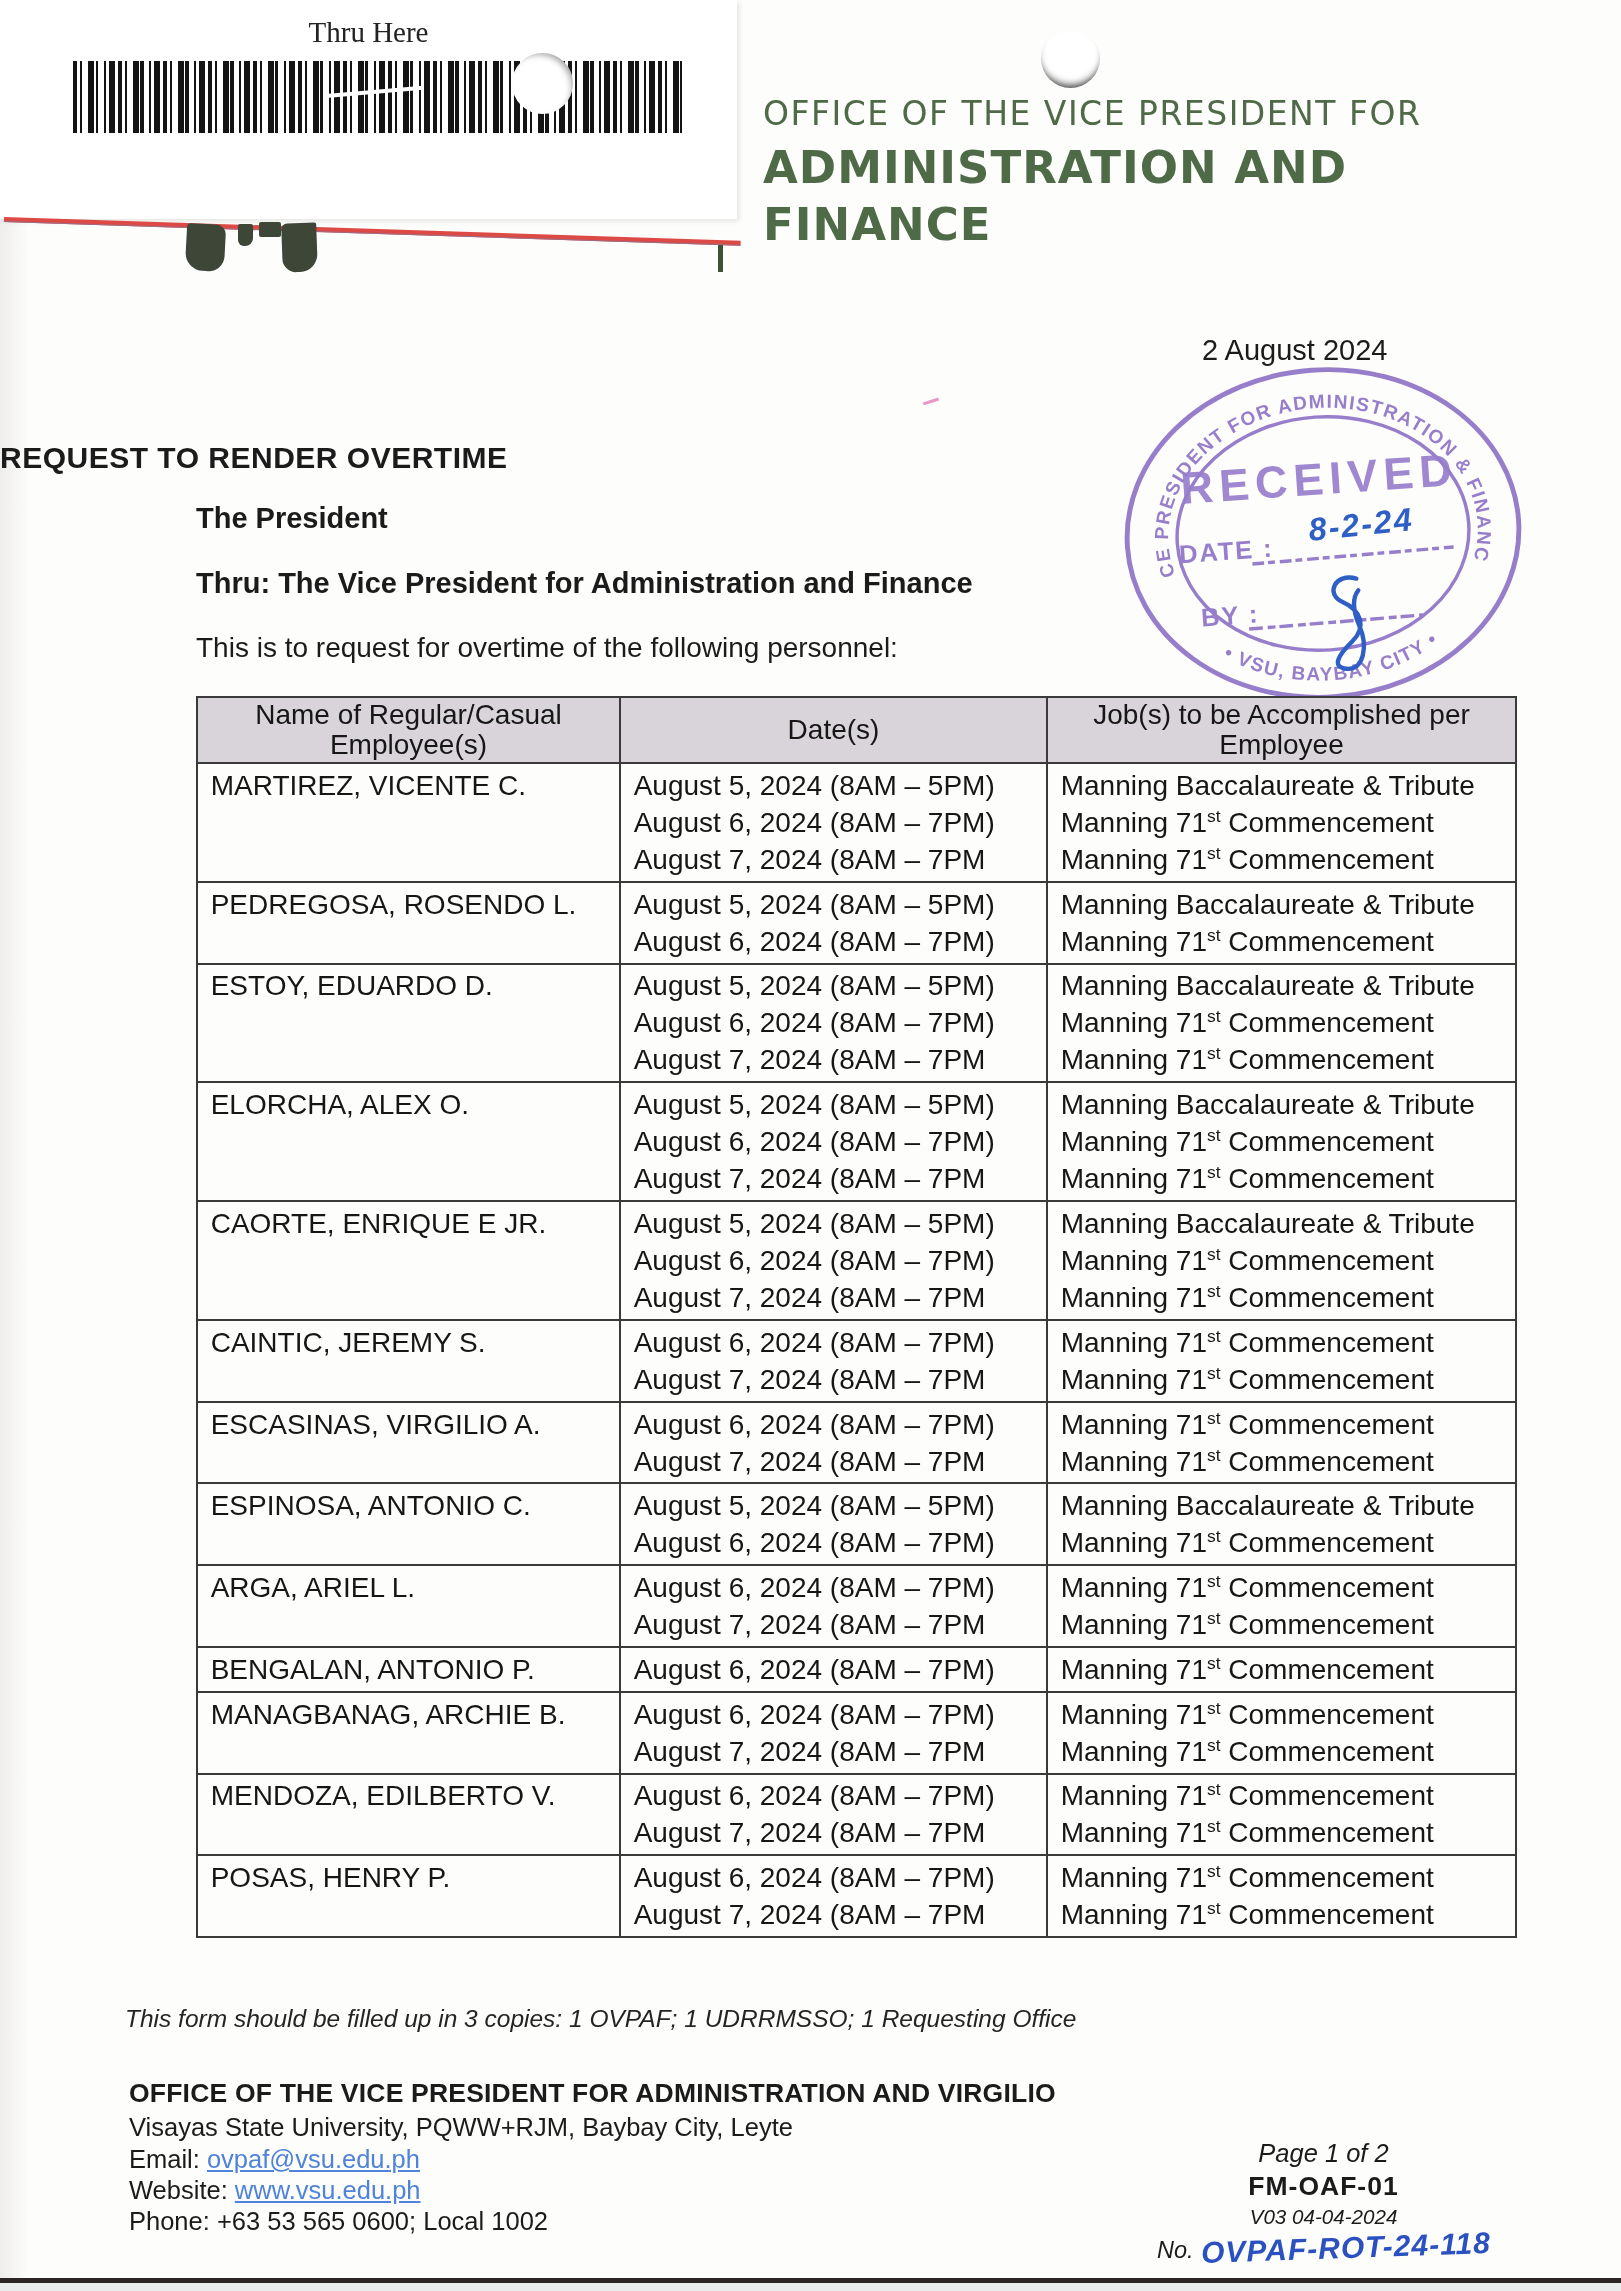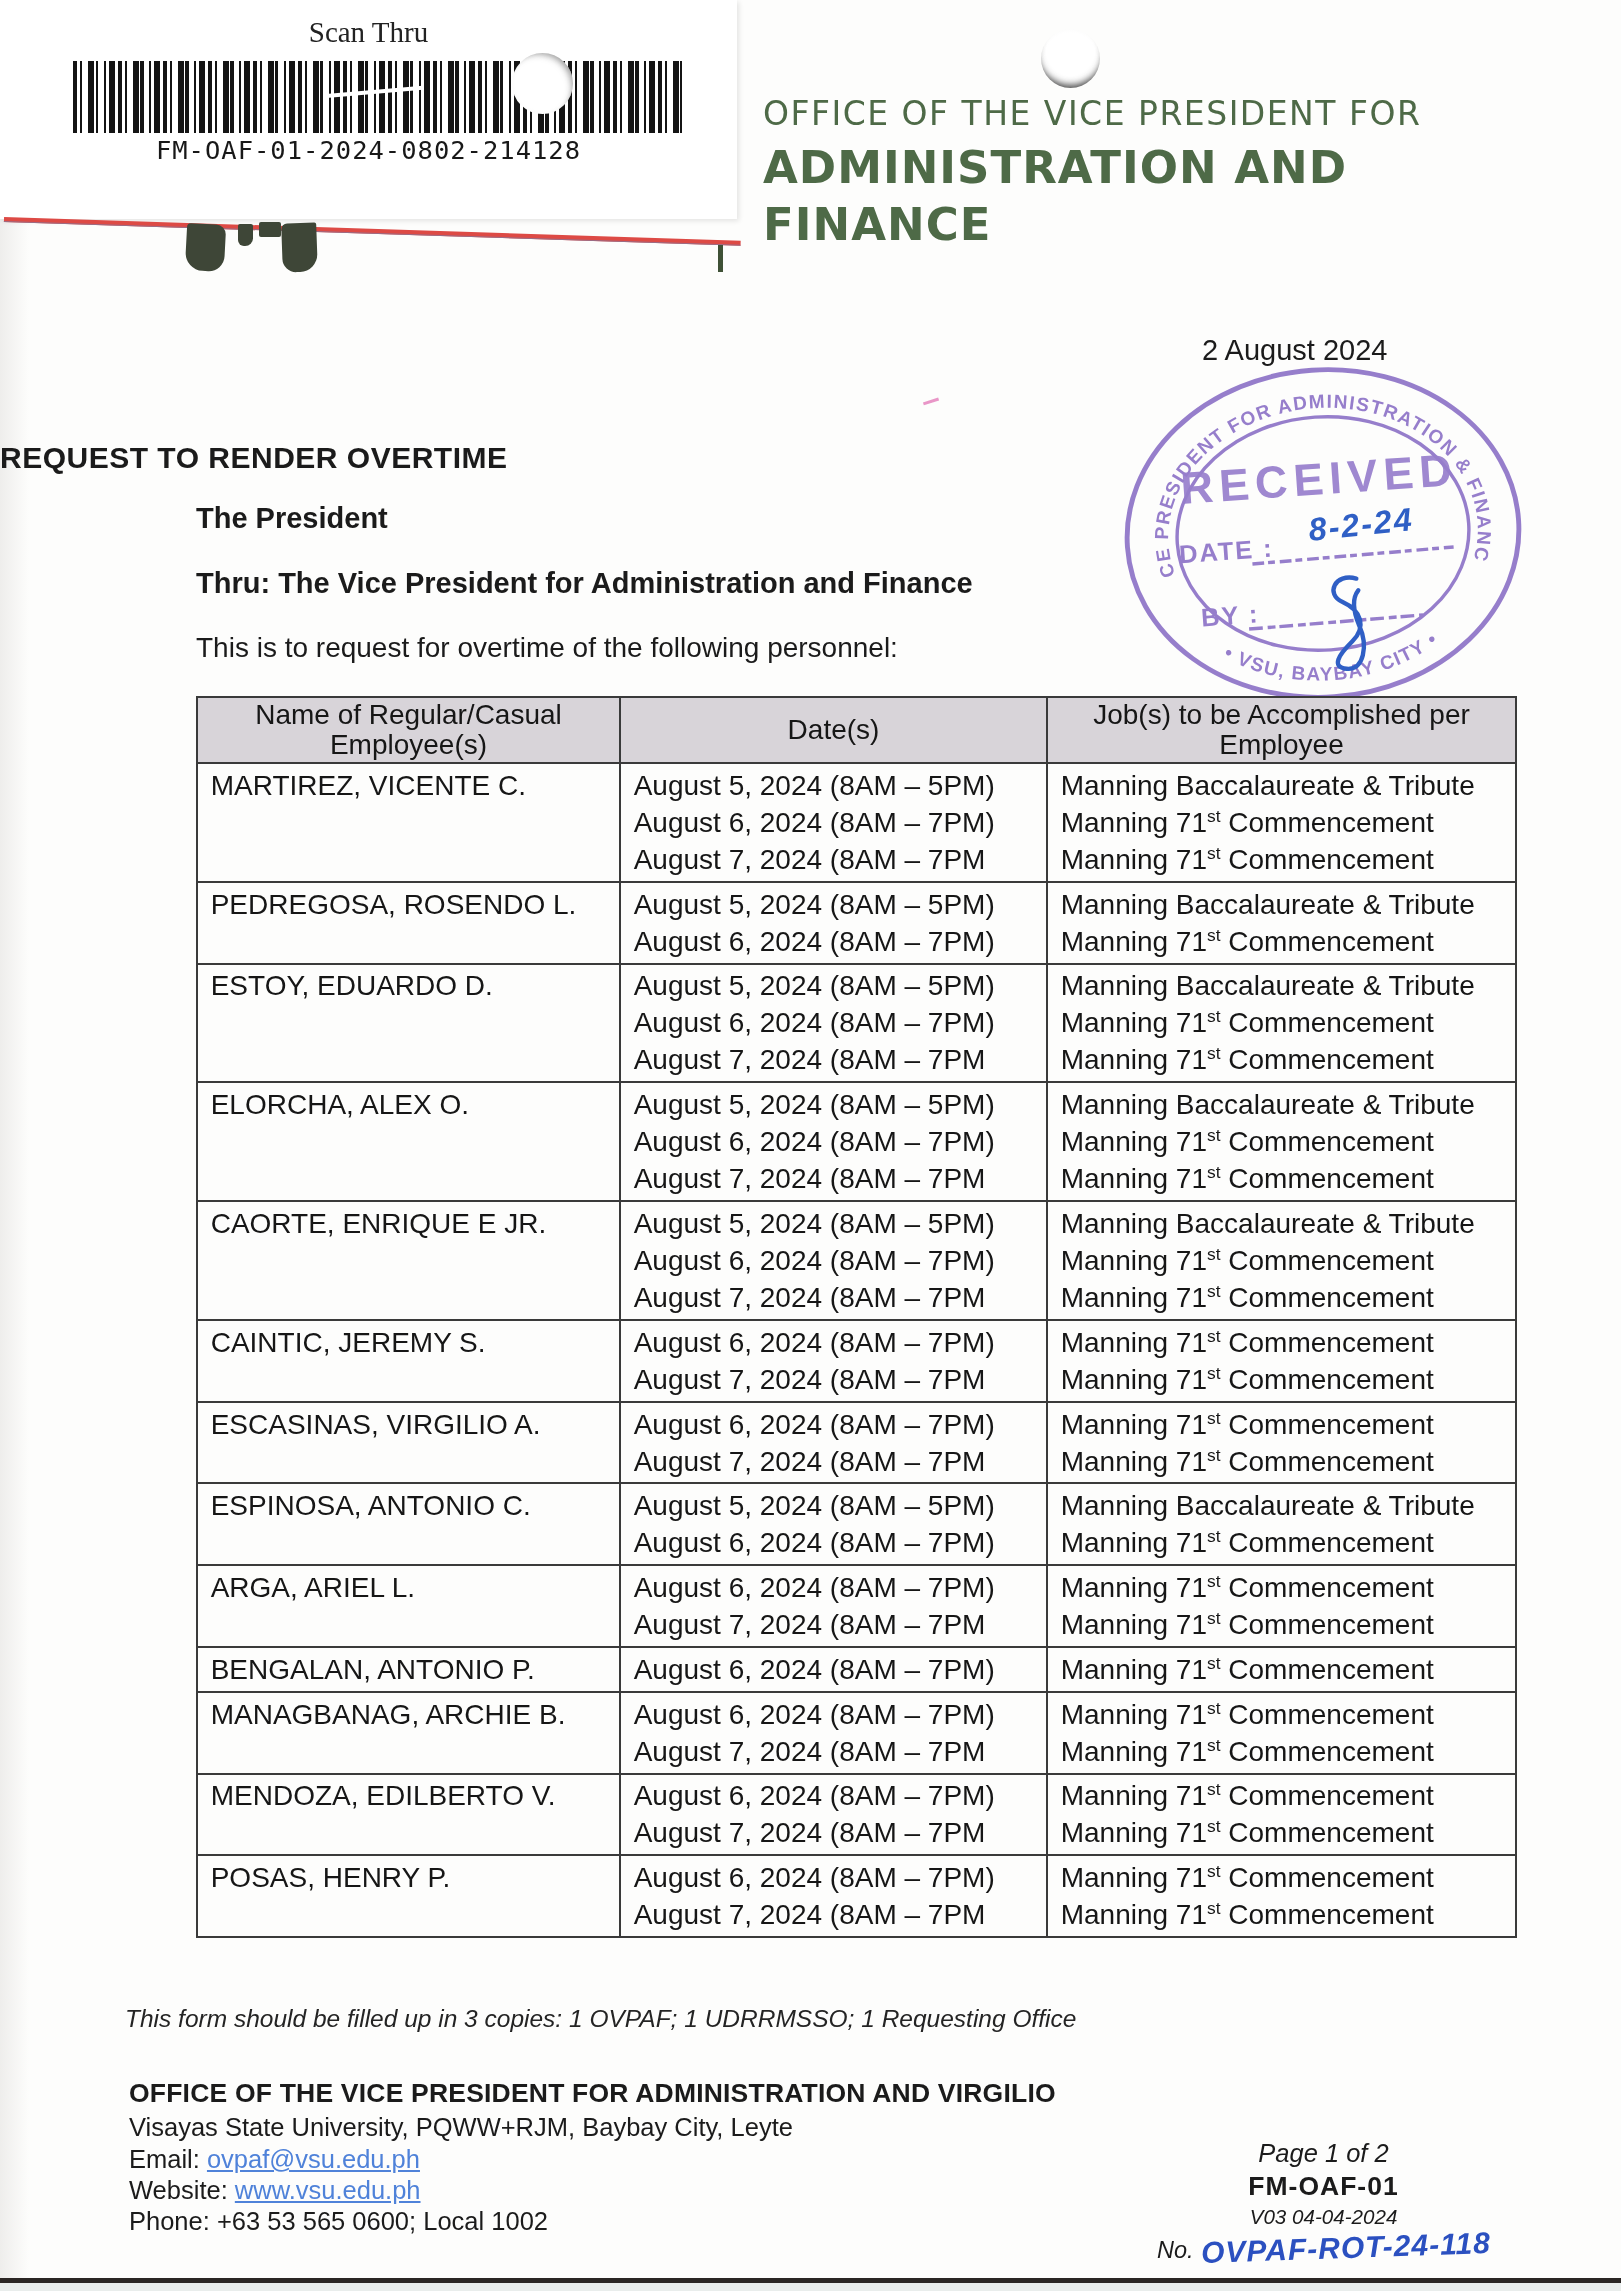--- a/index.html
+++ b/index.html
@@ -91,24 +91,23 @@
 
   .scan-edge{left:0;top:2278px;width:1621px;height:4.9px;background:#2b2624;}
   .scan-band{left:0;top:2283px;width:1621px;height:8.8px;background:#e9edec;}
 </style>
 </head>
 <body>
 
 <div id="page">
 
   <div class="abs sticker">
-    <div class="abs scan-here">Scan Thru</div>
+    <div class="abs scan-here">Thru Here</div>
     <div class="abs barcode"></div>
     <div class="abs barcode-scratch"></div>
-    <div class="abs barcode-code">FM-OAF-01-2024-0802-214128</div>
   </div>
   <div class="abs hole hole-barcode"></div>
   <div class="abs red-line"></div>
   <div class="abs blob blob1"></div>
   <div class="abs blob blob2"></div>
   <div class="abs blob blob3"></div>
   <div class="abs blob blob4"></div>
   <div class="abs green-stem"></div>
   <div class="abs hole hole-top"></div>
   <div class="abs speck-pink"></div>

